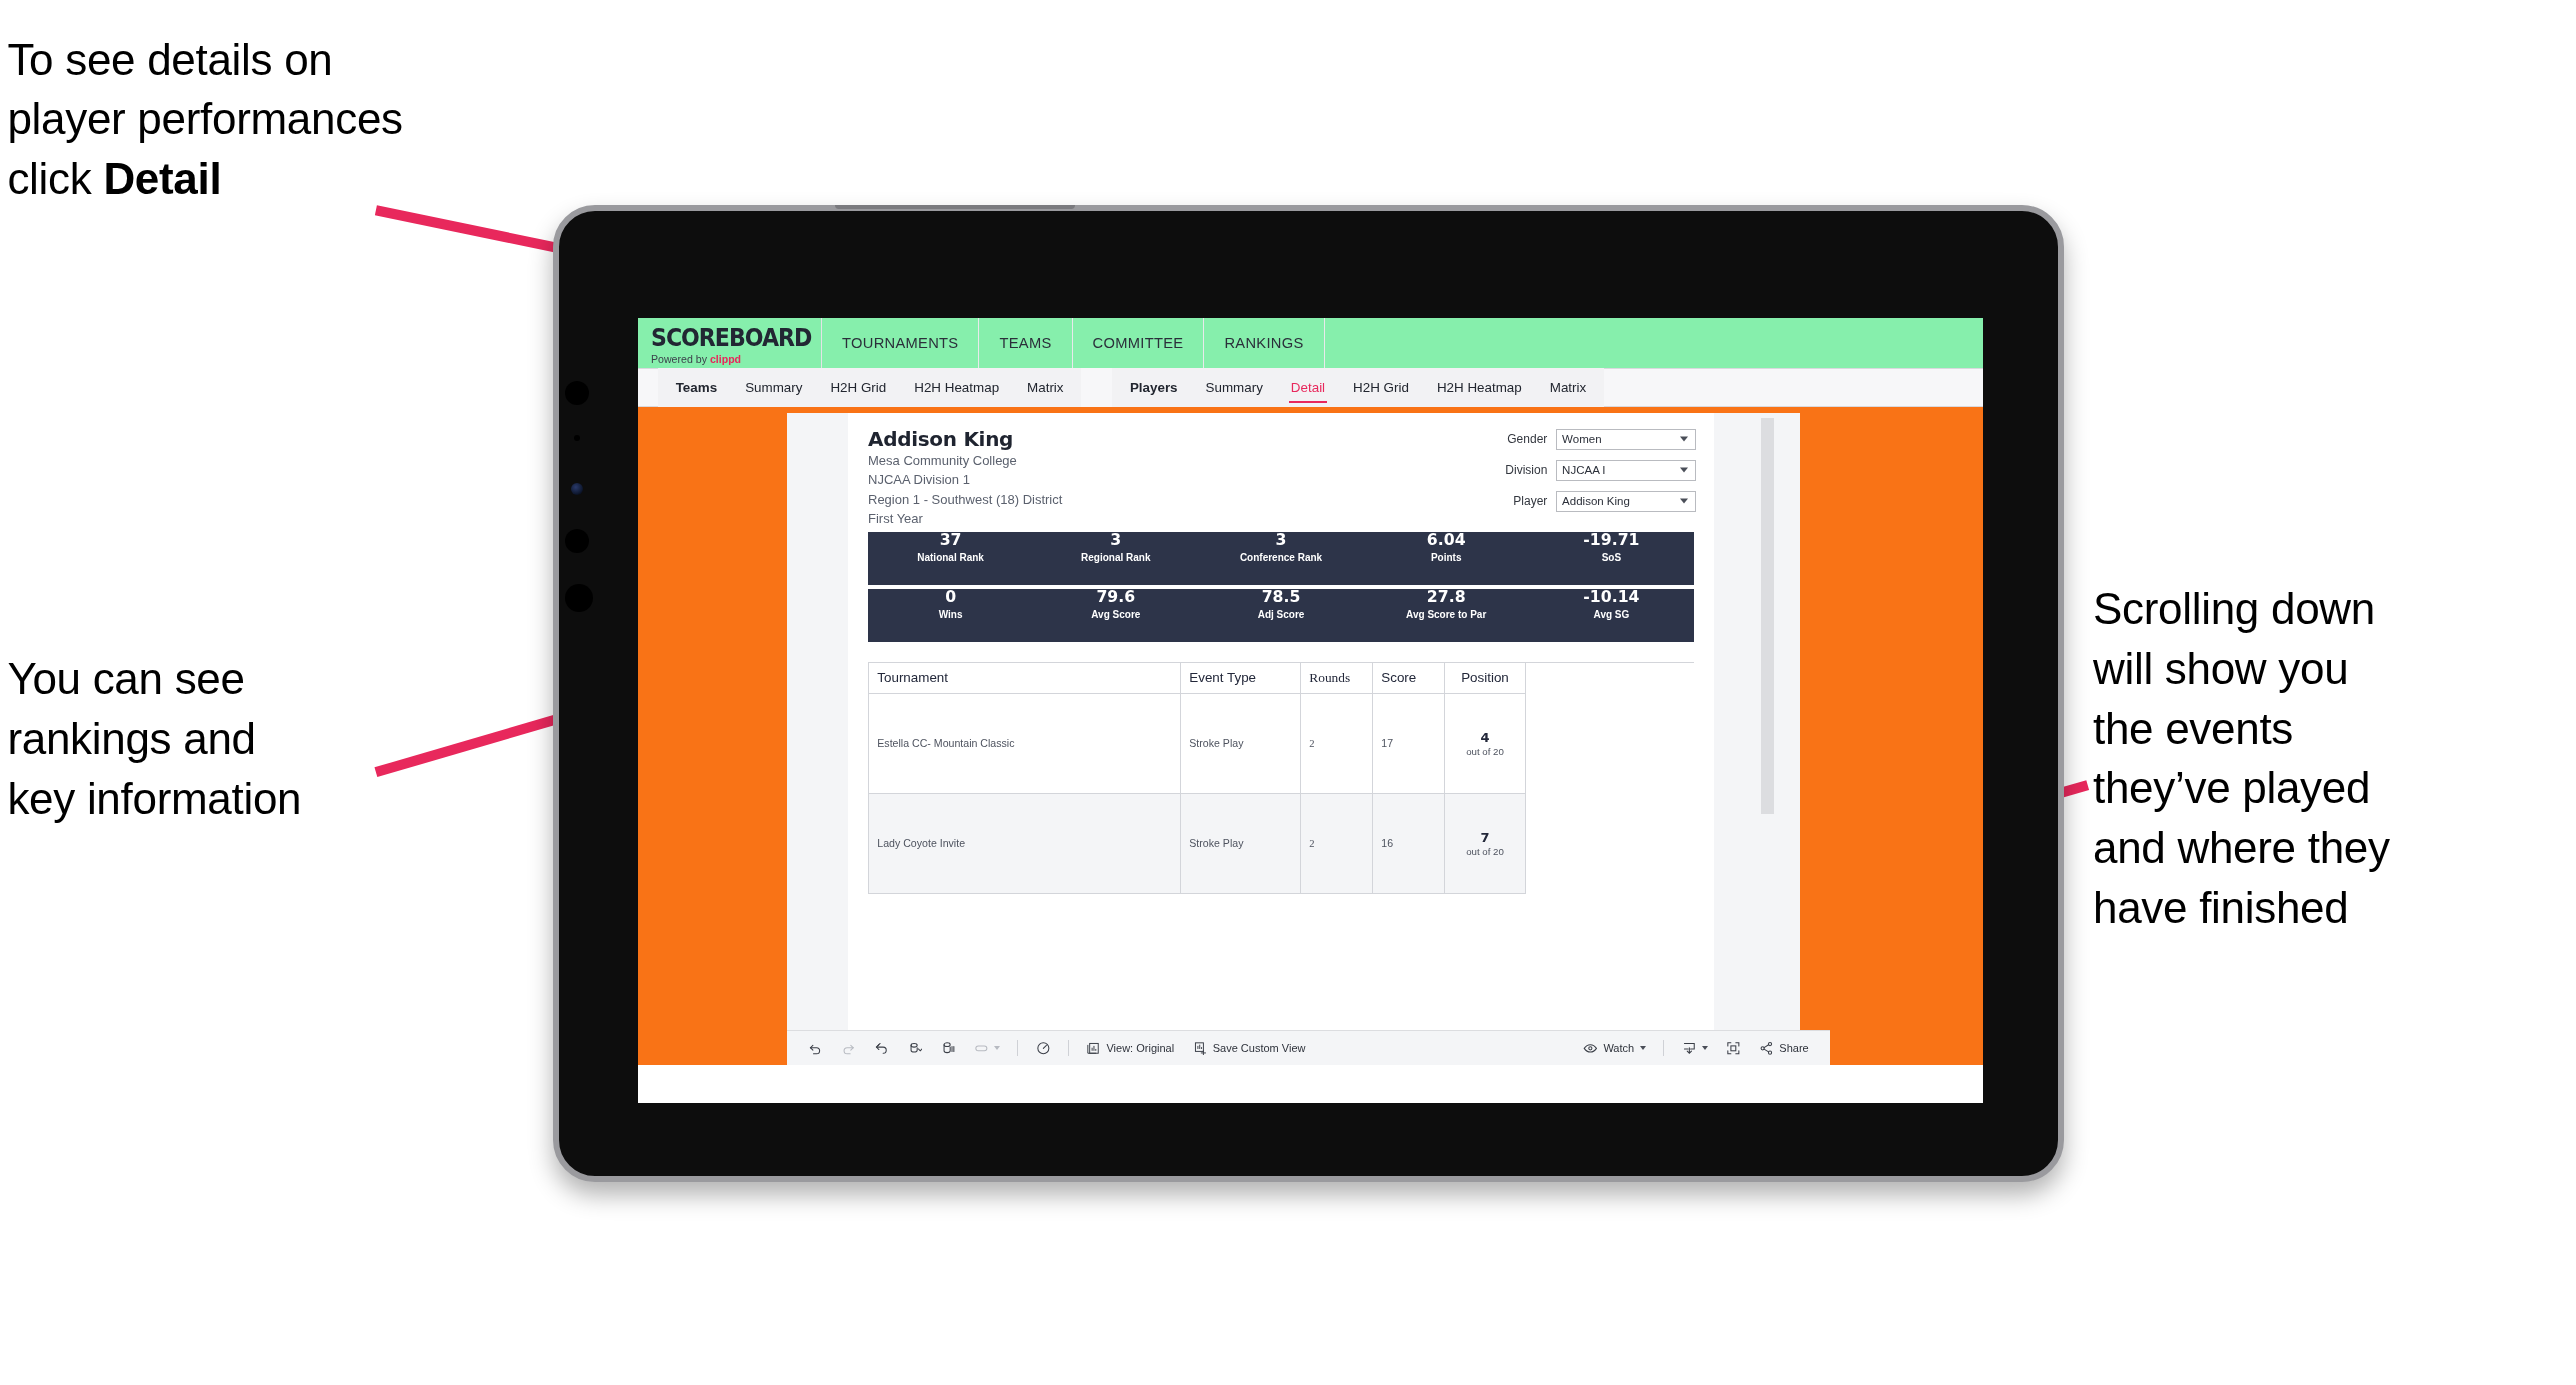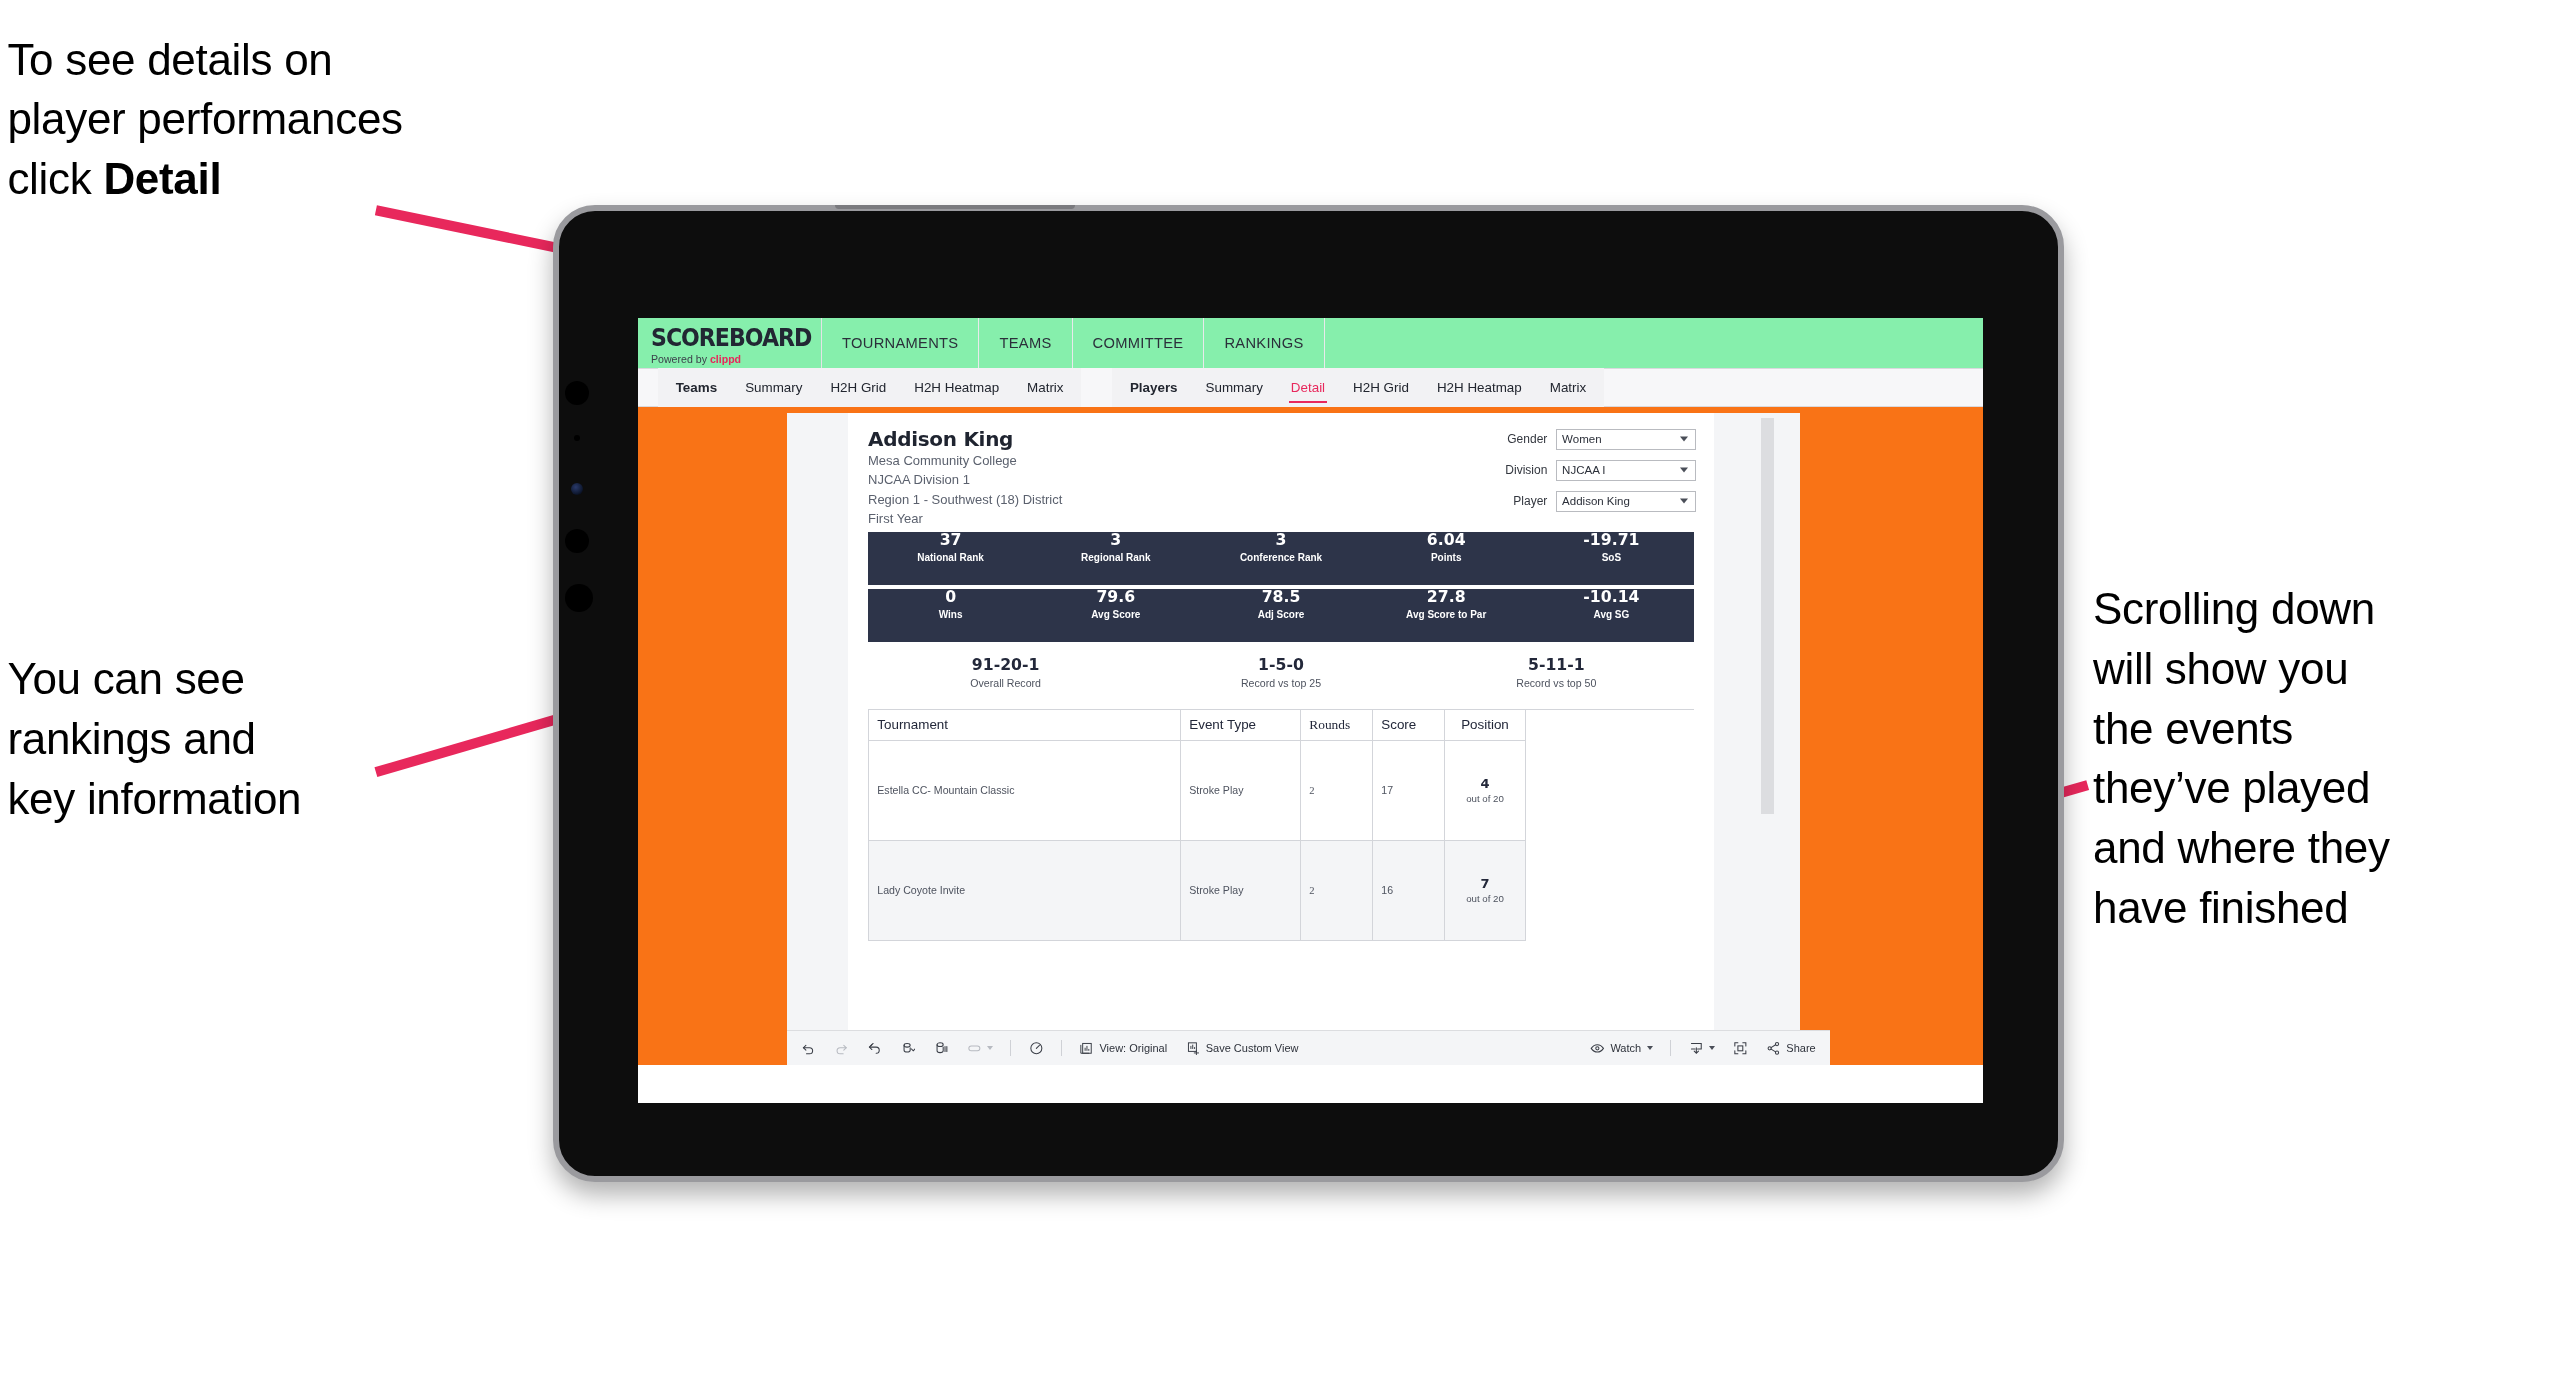--- a/index.html
+++ b/index.html
@@ -155,21 +155,21 @@
   .ehead .c-p { justify-content: center; text-align: center; }
   .ebody .etd { height: 100px; font-size: 10.6px; color: #4e535f; }
   .ebody.alt .etd { background: #f4f5f7; }
   .pos-v { font-family: "DejaVu Sans", sans-serif; font-size: 13px; font-weight: 700; color: #23283a; }
   .pos-l { font-size: 9.7px; color: #4e535f; margin-top: 1.8px; }
 
   
   #toolbar {
     position: absolute; left: 149px; right: 153px; bottom: 0; height: 35px;
     background: #f4f5f7; border-top: 0.9px solid #dcdde0;
-    display: flex; align-items: center; padding: 0 6px; gap: 1.8px;
+    display: flex; align-items: center; padding: 0 13px; gap: 1.8px;
   }
   .tbtn {
     display: flex; align-items: center; gap: 5.5px; padding: 0 8.3px; height: 26px;
     font-size: 11px; color: #2e323b; cursor: pointer; white-space: nowrap;
   }
   .tbtn.dim { color: #b7bac1; }
   .tsep { width: 0.9px; height: 16.6px; background: #cfd1d6; margin: 0 7.4px; }
   .spacer { flex: 1; }
   .ico { width: 14.7px; height: 14.7px; display: inline-block; flex: 0 0 auto; }
   .caret-sm {
@@ -329,34 +329,20 @@
               <div class="stat">
                 <span class="v">27.8</span>
                 <span class="l">Avg Score to Par</span>
               </div>
               <div class="stat">
                 <span class="v">-10.14</span>
                 <span class="l">Avg SG</span>
               </div>
             </div>
 
-            <div id="records">
-              <div class="rec">
-                <div class="v">91-20-1</div>
-                <div class="l">Overall Record</div>
-              </div>
-              <div class="rec">
-                <div class="v">1-5-0</div>
-                <div class="l">Record vs top 25</div>
-              </div>
-              <div class="rec">
-                <div class="v">5-11-1</div>
-                <div class="l">Record vs top 50</div>
-              </div>
-            </div>
 
             <div id="events">
               <div class="etr ehead">
                 <div class="etd c-t">Tournament</div>
                 <div class="etd c-e">Event Type</div>
                 <div class="etd c-r">Rounds</div>
                 <div class="etd c-s">Score</div>
                 <div class="etd c-p">Position</div>
               </div>
 

